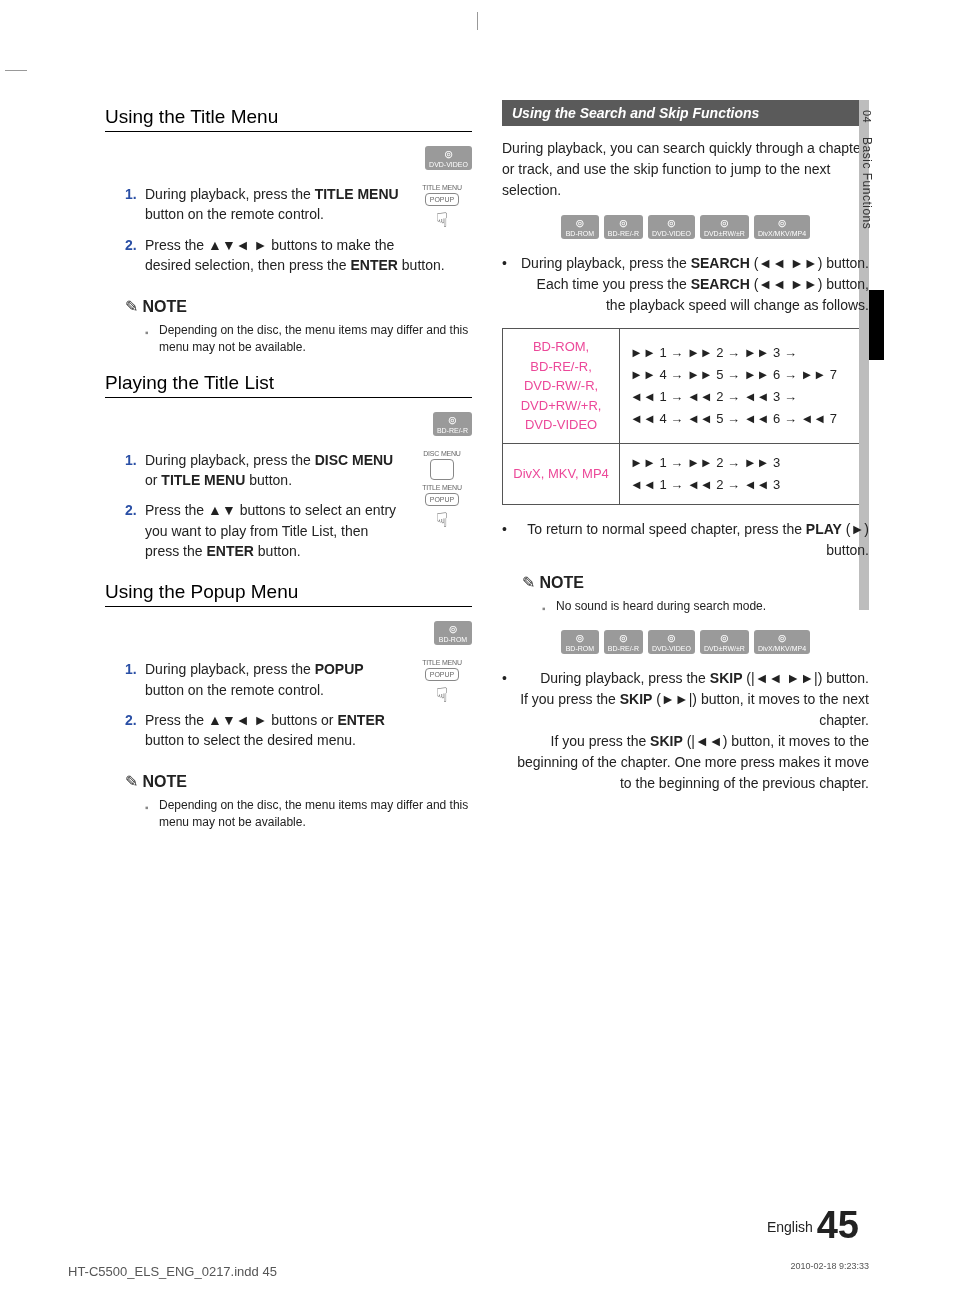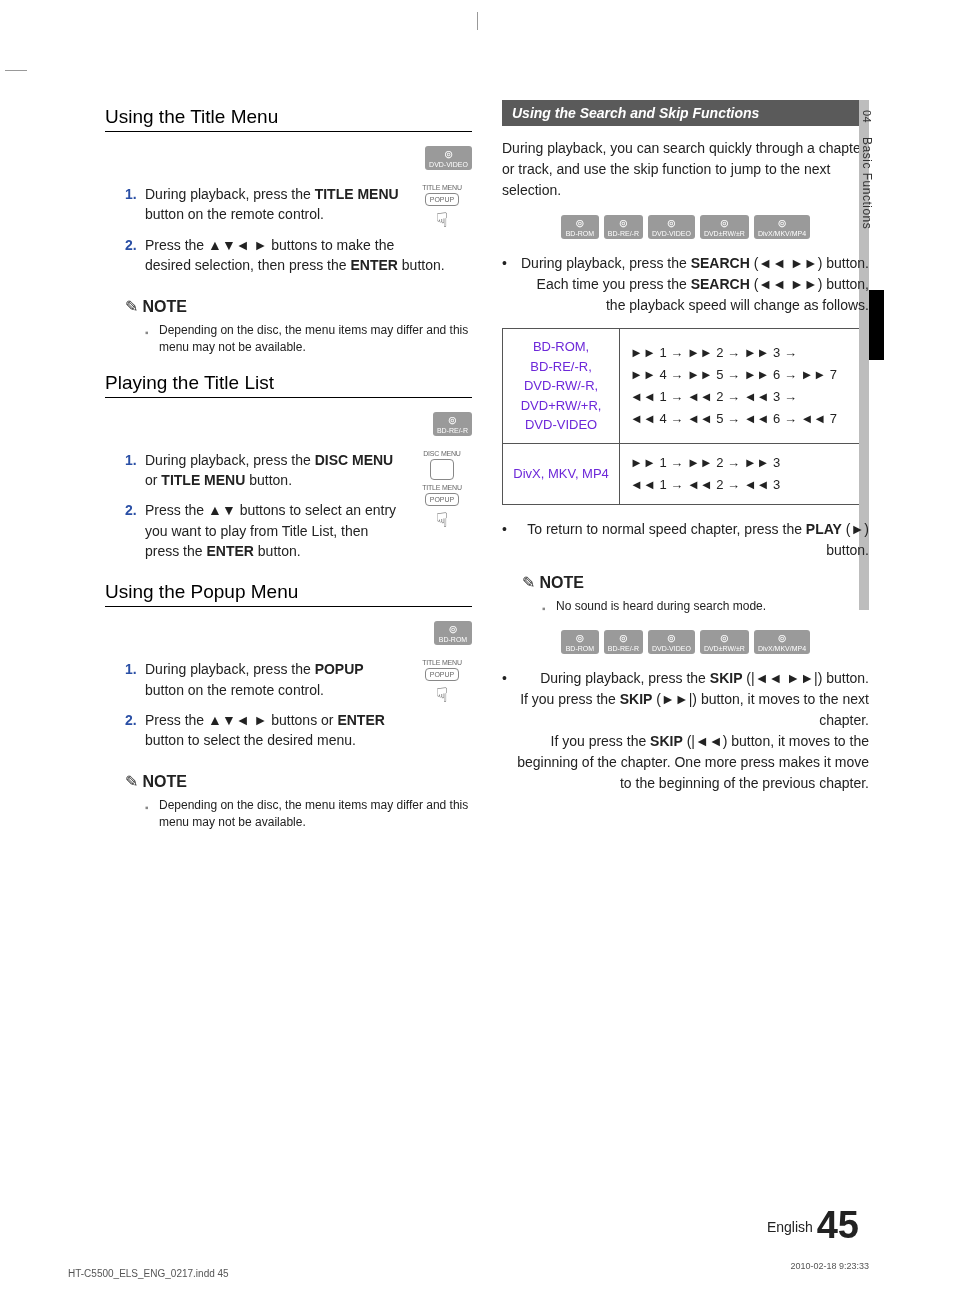--- a/index.html
+++ b/index.html
@@ -167,21 +167,21 @@
     font-size: 13px;
   }
   .speed-table td {
     border: 1px solid #555;
     padding: 8px 10px;
     vertical-align: middle;
   }
   .speed-table td:first-child {
     text-align: center;
     width: 32%;
-    color: #6d28d9;
+    color: #ec4899;
     line-height: 1.5;
   }
   .speed-table td:last-child {
     line-height: 1.7;
   }
   .remote-diagram {
     float: right;
     width: 60px;
     text-align: center;
     font-size: 7px;
@@ -216,21 +216,21 @@
   .page-num .big {
     font-size: 38px;
     font-weight: bold;
     vertical-align: -6px;
     margin-top: 34px;
   }
   .footer-left {
     position: absolute;
     bottom: 28px;
     left: 68px;
-    font-size: 10px;
+    font-size: 13px;
     color: #555;
   }
   .footer-right {
     position: absolute;
     bottom: 36px;
     right: 85px;
     font-size: 9px;
     color: #555;
   }
   .top-tick {

